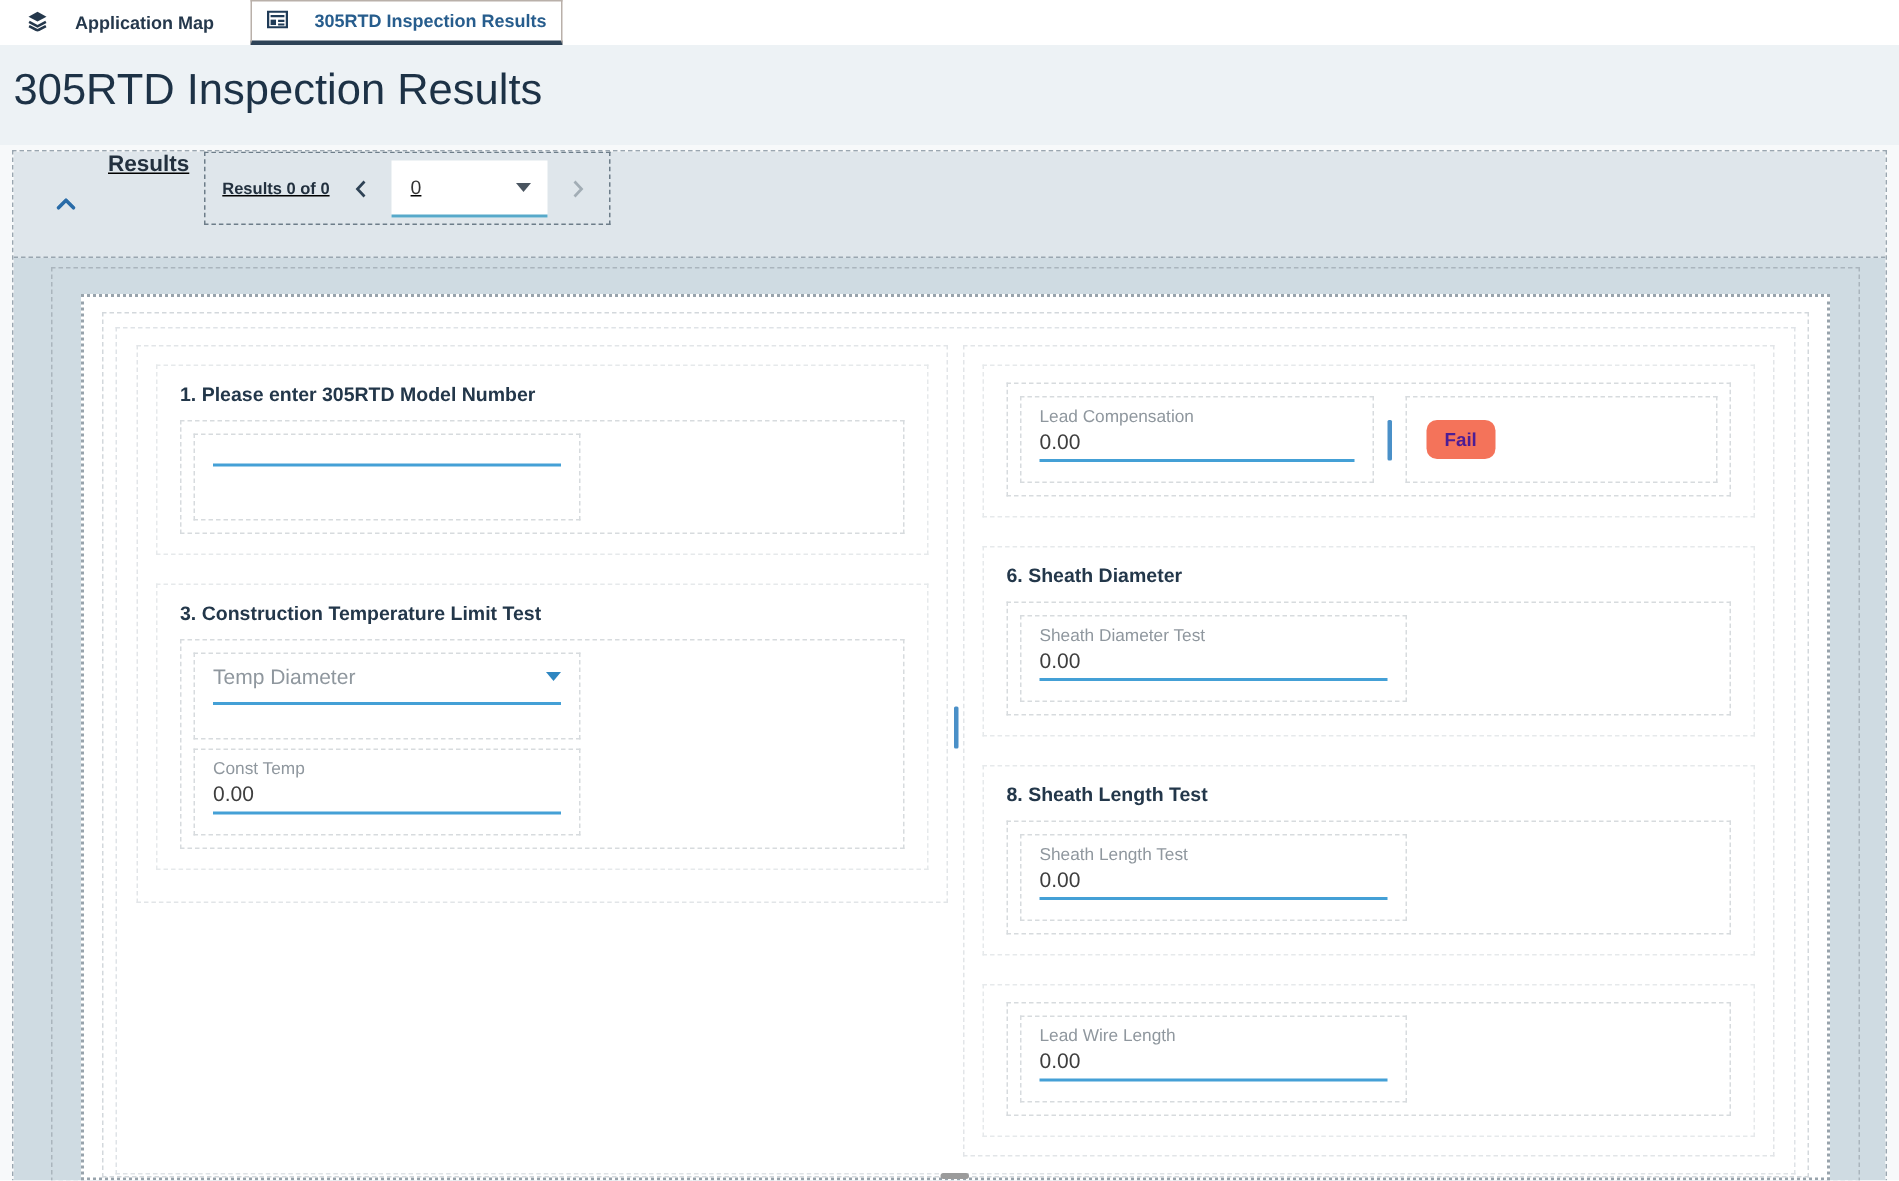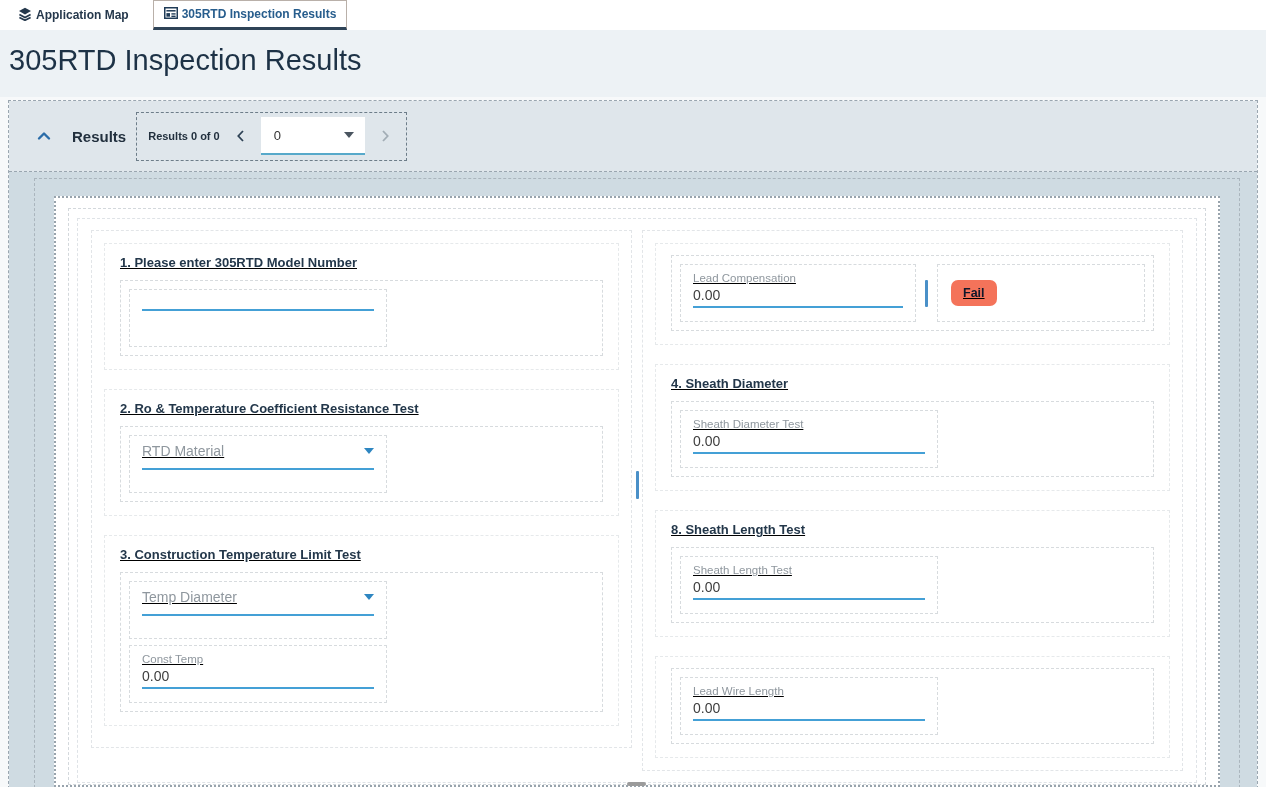--- a/index.html
+++ b/index.html
@@ -1,50 +1,50 @@
 <!DOCTYPE html>
 <html><head>
 <meta charset="utf-8">
 <style>
   * { box-sizing: border-box; margin: 0; padding: 0; }
   html,body { width:1266px; height:787px; overflow:hidden; background:#fff;
     font-family:"Liberation Sans", sans-serif; position:relative; }
 
   
   .tabbar { height:30px; background:#fff; display:flex; align-items:stretch; padding-left:8px; }
-  .tab { display:flex; align-items:center; gap:4px; padding:0 10px; font-size:12px;
+  .tab { display:flex; align-items:center; gap:18px; padding:0 10px; font-size:12px;
     font-weight:700; color:#25384c; cursor:pointer; }
   .tab.active { margin-left:14px; border:1px solid #b9b0a9; border-bottom:3px solid #2e4357;
     color:#275d8d; background:#fff; }
 
   
   .title-area { height:67px; background:#edf2f5; }
   .page-title { padding:14px 0 0 9px; font-size:29px; font-weight:400; color:#1d3246; }
 
   
   .content { position:absolute; top:97px; left:0; right:0; bottom:0; background:#f7f9fa;
     padding:3px 8px 0; overflow:hidden; }
   .groupbox { border:1px dashed #9aa6b0; height:689px; display:flex; flex-direction:column; overflow:hidden; }
 
-  .gb-header { height:71px; min-height:71px; background:#dfe6eb; display:flex; align-items:center;
-    padding-left:28px; border-bottom:1px dashed #9aa6b0; }
+  .gb-header { height:71px; min-height:71px; background:#dfe6eb; display:flex; 
+    padding-left:28px; border-bottom:1px dashed #9aa6b0;text-decoration:underline; }
   .collapse-btn { margin-right:21px; display:flex; align-items:center; cursor:pointer; }
   .gb-title { font-size:15px; font-weight:700; color:#22303e; margin-right:10px; }
   .pager { border:1px dashed #6d7d89; height:49px; display:flex; align-items:center;
     padding:0 16px 0 11px; gap:16px; }
   .pager-label { font-size:11px; font-weight:700; color:#22303e; white-space:nowrap; }
   .nav-btn { display:flex; align-items:center; cursor:pointer; }
   .page-select { width:104px; height:38px; background:#fff; border-bottom:2px solid #57a9ca;
     display:flex; align-items:center; justify-content:space-between; padding:0 11px 0 13px;
     font-size:13px; color:#333; cursor:pointer; }
   .caret-dark { width:0; height:0; border-left:5px solid transparent; border-right:5px solid transparent;
     border-top:6px solid #4a5560; }
 
   .gb-body { flex:1; background:#cfdbe2; padding:6px 17px 0 25px; overflow:hidden; }
-  .listview { border:1px dashed #aab5bd; height:100%; padding:17px 19px 0;text-decoration:underline; }
+  .listview { border:1px dashed #aab5bd; height:100%; padding:17px 19px 0; }
   .card { background:#fff; border:2px dotted #98a3ac; height:100%; padding:10px 12px 0; }
   .inner { border:1px dashed #d3d8dc; height:100%; padding:9px 8px 0; }
 
   .columns-wrap { border:1px dashed #dfe3e7; padding:11px 13px; display:flex; gap:10px;
     position:relative; align-items:flex-start; }
   .col { flex:1; border:1px dashed #e2e5e8; padding:12px 12px 2px; }
 
   .section { border:1px dashed #e6e9eb; padding:11px 15px 13px; margin-bottom:19px; }
   .sec-heading { font-size:13px; font-weight:700; color:#23374a; margin-bottom:10px; }
   .rowbox { border:1px dashed #d7dbde; padding:8px; }
@@ -60,21 +60,21 @@
   .dd-row { display:flex; align-items:center; justify-content:space-between; cursor:pointer; }
   .dd-label { font-size:14px; color:#8f979e; }
   .dd-caret { width:0; height:0; border-left:5.5px solid transparent; border-right:5.5px solid transparent;
     border-top:6.5px solid #2e86c1; }
   .fieldbox.dd .underline { margin-top:9px; }
   .stack-gap { height:6px; }
 
   .vdivider { width:3px; height:27px; background:#4a90c8; border-radius:1px; margin:0 9px; flex:none; }
   .failcell { flex:1; border:1px dashed #d7dbde; height:58px; display:flex; align-items:center;
     padding-left:13px; }
-  .fail-badge { display:inline-block; background:#f4735a; color:#0f172a; font-weight:700;
+  .fail-badge { display:inline-block; background:#f4735a; color:#4c1d95; font-weight:700;
     font-size:12.5px; padding:6px 12px; border-radius:7px; }
 
   .col-divider { position:absolute; left:calc(50% - 1px); top:252px; width:3px; height:28px;
     background:#4a90c8; border-radius:1px; }
 
   .scroll-thumb { position:absolute; left:627px; top:782px; width:19px; height:4px;
     background:#9b9b9b; border-radius:2px; z-index:20; }
 </style>
 </head>
 <body>
@@ -148,32 +148,20 @@
 
                 <div class="section">
                   <div class="sec-heading">1. Please enter 305RTD Model Number</div>
                   <div class="rowbox">
                     <div class="fieldbox ph">
                       <div class="underline"></div>
                     </div>
                   </div>
                 </div>
 
-                <div class="section">
-                  <div class="sec-heading">2. Ro &amp; Temperature Coefficient Resistance Test</div>
-                  <div class="rowbox">
-                    <div class="fieldbox dd">
-                      <div class="dd-row">
-                        <span class="dd-label">RTD Material</span>
-                        <span class="dd-caret"></span>
-                      </div>
-                      <div class="underline"></div>
-                    </div>
-                  </div>
-                </div>
 
                 <div class="section">
                   <div class="sec-heading">3. Construction Temperature Limit Test</div>
                   <div class="rowbox">
                     <div class="fieldbox dd">
                       <div class="dd-row">
                         <span class="dd-label">Temp Diameter</span>
                         <span class="dd-caret"></span>
                       </div>
                       <div class="underline"></div>
@@ -198,21 +186,21 @@
                       <div class="underline"></div>
                     </div>
                     <div class="vdivider"></div>
                     <div class="failcell">
                       <span class="fail-badge">Fail</span>
                     </div>
                   </div>
                 </div>
 
                 <div class="section">
-                  <div class="sec-heading">4. Sheath Diameter</div>
+                  <div class="sec-heading">6. Sheath Diameter</div>
                   <div class="rowbox">
                     <div class="fieldbox">
                       <div class="f-label">Sheath Diameter Test</div>
                       <input class="f-input" type="text" value="0.00" style="">
                       <div class="underline"></div>
                     </div>
                   </div>
                 </div>
 
                 <div class="section">

